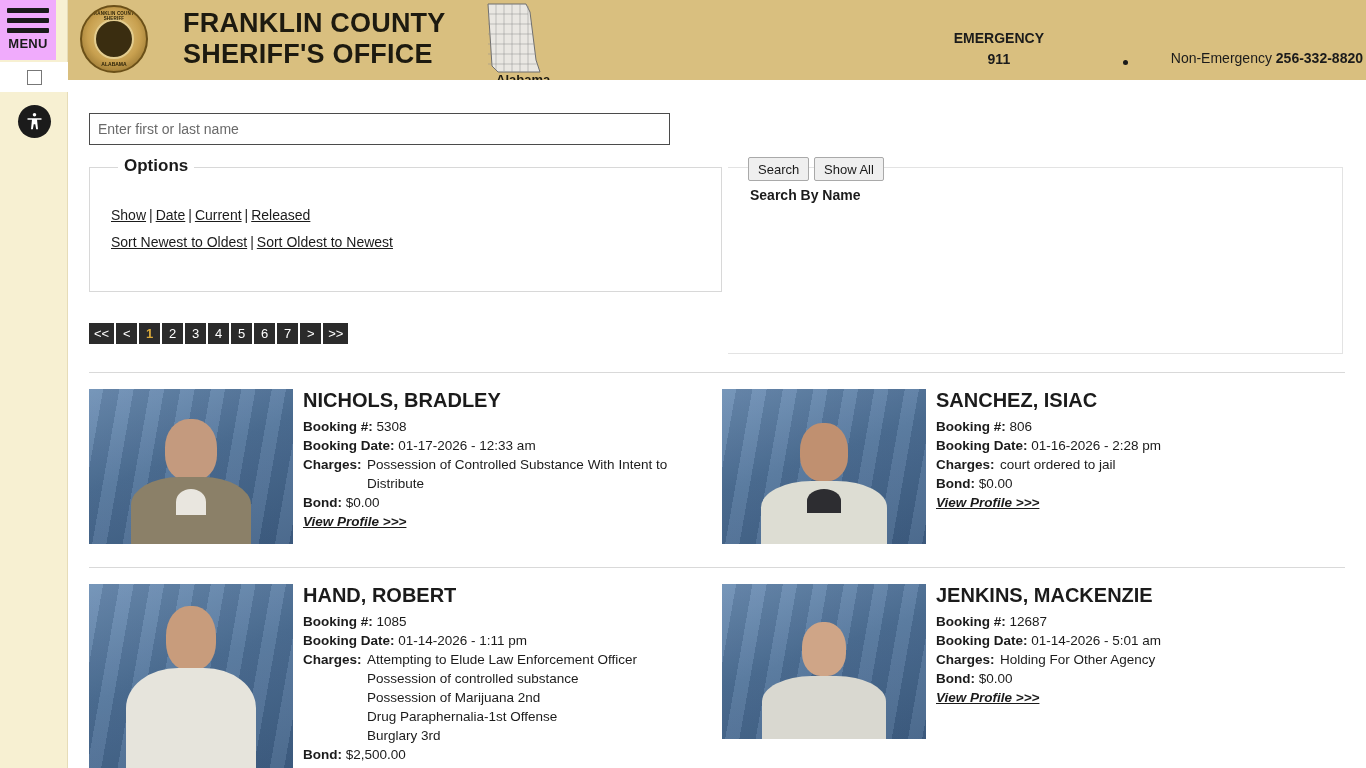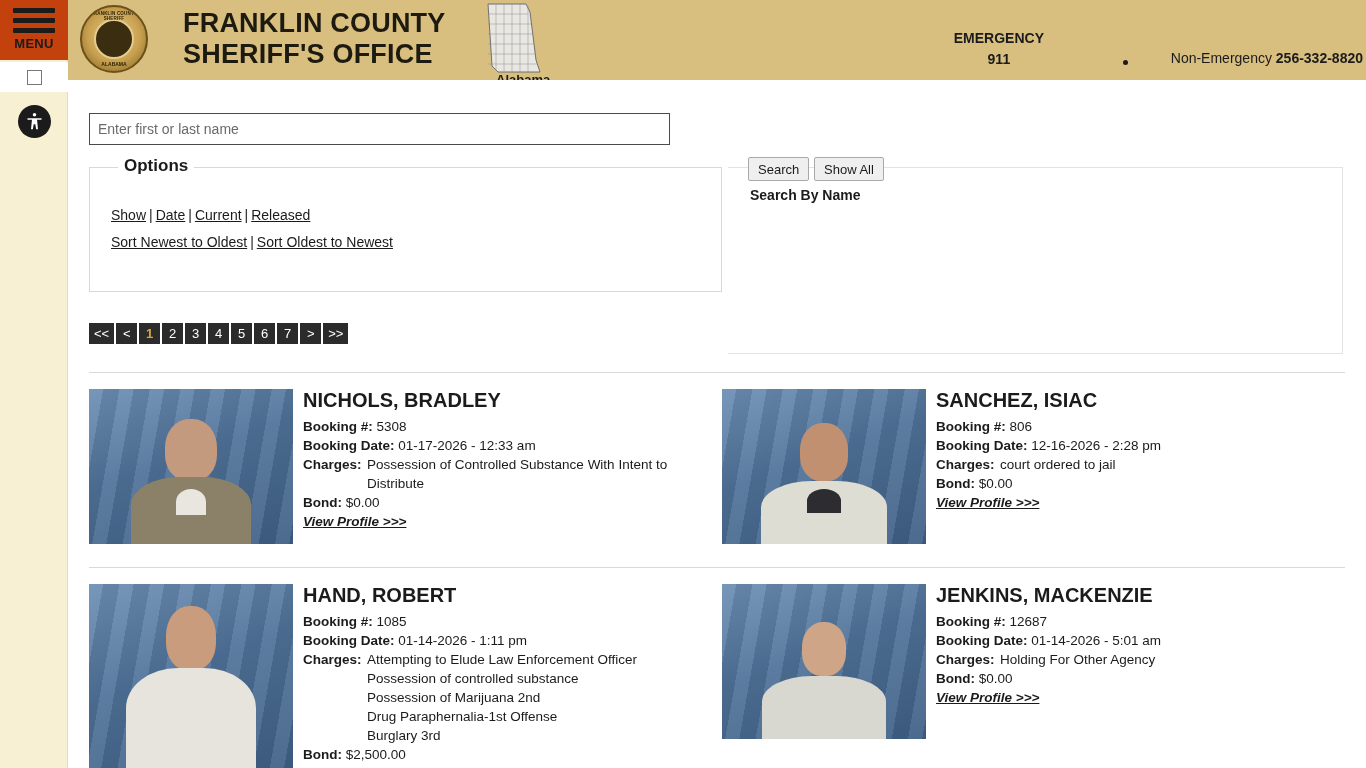--- a/index.html
+++ b/index.html
@@ -11,22 +11,22 @@
     background: #ffffff;
   }
 
   
   #left-rail {
     position: absolute; left: 0; top: 0; width: 68px; height: 768px;
     background: #f7f0d2;
     border-right: 1px solid #e6dcb8;
   }
   #menu-block {
-    position: absolute; left: 0; top: 0; width: 68px; height: 60px;
-    background: #c2410c;
+    position: absolute; left: 0; top: 0; width: 56px; height: 60px;
+    background: #f0abfc;
     text-align: center;
   }
   #hamburger { padding-top: 8px; }
   #hamburger .bar {
     width: 42px; height: 5px; background: #1b1b1b; margin: 0 auto 5px auto;
     border-radius: 1px;
   }
   #menu-label {
     font-size: 13px; font-weight: bold; color: #1b1b1b; letter-spacing: .3px;
     line-height: 12px;
@@ -342,21 +342,21 @@
           <div class="head" style="width:34px;height:24px;top:100px;background:#2d2d31;border-radius:50% 50% 0 0;"></div>
         </div>
         <div class="info">
           <div class="iname">SANCHEZ, ISIAC</div>
           <div class="irow">
             <span class="k">Booking #:</span>
             <span>806</span>
           </div>
           <div class="irow">
             <span class="k">Booking Date:</span>
-            <span>12-16-2026 - 2:28 pm</span>
+            <span>01-16-2026 - 2:28 pm</span>
           </div>
           <div class="irow charges">
             <span class="k">Charges:</span>
             <div class="vals">
               <div>court ordered to jail</div>
             </div>
           </div>
           <div class="irow">
             <span class="k">Bond:</span>
             <span>$0.00</span>

